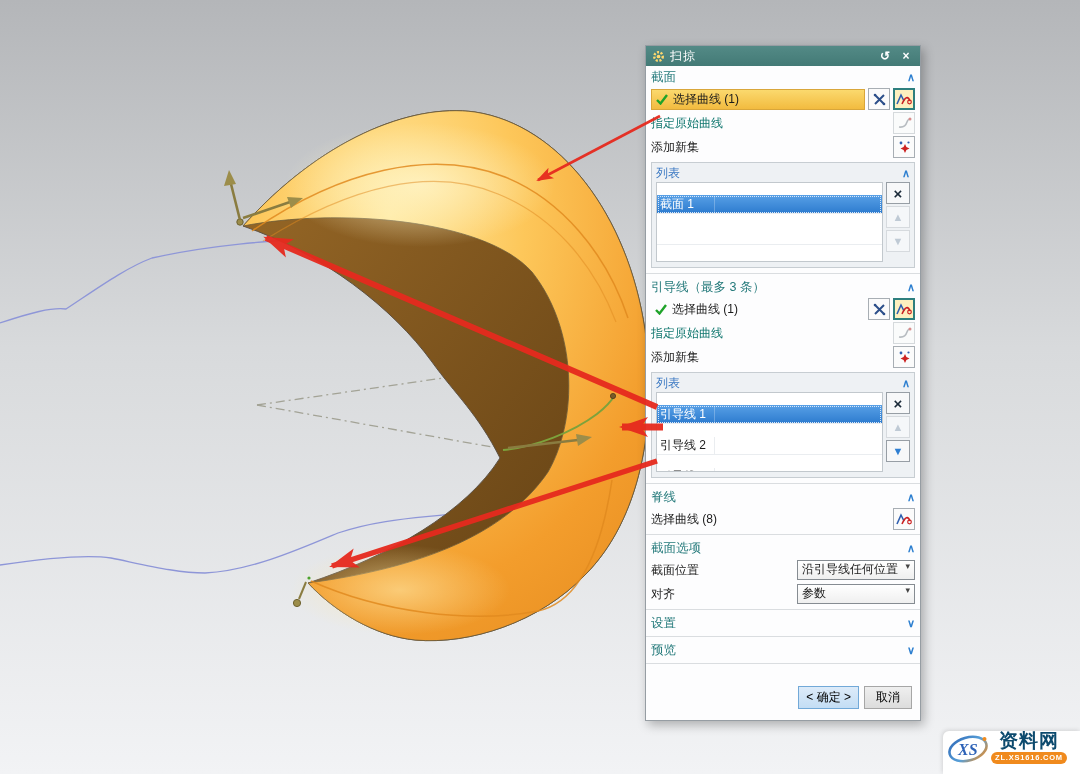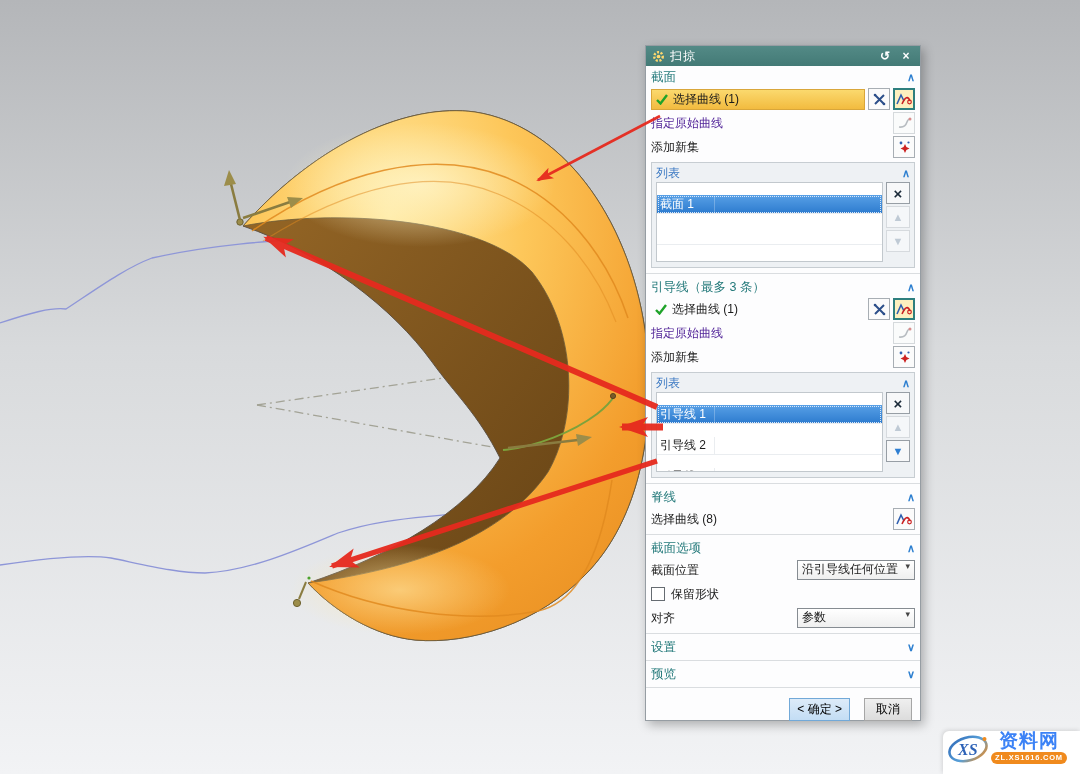--- a/index.html
+++ b/index.html
@@ -17,21 +17,21 @@
   .titlebar .ttl{flex:1;letter-spacing:1px;}
   .tbtn{width:16px;height:16px;display:flex;align-items:center;justify-content:center;
         color:#fff;font-weight:bold;cursor:default;}
   .body{flex:1;padding:1px 5px 2px;display:flex;flex-direction:column;}
   .grp-header{display:flex;align-items:center;height:20px;color:#23797a;font-size:12.5px;}
   .chev{margin-left:auto;color:#2f80d0;font-weight:bold;font-size:11px;line-height:1;}
   .row{display:flex;align-items:center;min-height:22px;margin:1px 0;}
   .hl{flex:1;height:21px;display:flex;align-items:center;gap:5px;padding:0 4px;
       background:linear-gradient(#fbd96e,#f2bb3f);border:1px solid #d9a63a;box-sizing:border-box;}
   .plain-sel{flex:1;display:flex;align-items:center;gap:5px;padding:0 4px;}
-  .gray{color:#4c1d95;}
+  .gray{color:#0f766e;}
   .btn22{width:22px;height:22px;flex:0 0 22px;border:1px solid #a8aeb4;background:#fbfbfb;
          display:flex;align-items:center;justify-content:center;margin-left:3px;box-sizing:border-box;}
   .btn22.active{background:#fdf0bf;border:2px solid #2e7f7e;}
   .btn22.ghost{border:1px solid #d5d9dc;background:#fafbfb;}
   .xglyph{font-size:15px;font-weight:bold;color:#1c2b3a;line-height:1;}
   .listpanel{border:1px solid #c7cdd2;background:#eef1f4;margin:3px 0 2px;padding:1px 4px 5px;}
   .listheader{display:flex;height:18px;align-items:center;color:#3a78c2;font-size:12px;}
   .listwrap{display:flex;gap:3px;}
   .listbox{flex:1;background:#fff;border:1px solid #c2c8cd;height:78px;overflow:hidden;}
   .lrow{height:19px;display:flex;align-items:flex-end;border-bottom:1px solid #eaedf0;
@@ -44,29 +44,29 @@
          align-items:center;justify-content:center;box-sizing:border-box;font-size:11px;}
   .sqbtn.dis{border-color:#d6dade;color:#bfcad5;background:#f5f7f9;}
   .sqbtn.en-down{color:#2f7fd2;}
   .sel-box{margin-left:auto;width:118px;height:20px;border:1px solid #868c92;
            background:linear-gradient(#ffffff,#efefef);display:flex;align-items:flex-start;
            padding:0 4px;box-sizing:border-box;}
   .sel-box .val{flex:1;font-size:12px;white-space:nowrap;overflow:hidden;}
   .caret{font-size:9px;color:#444;}
   .checkbox{width:12px;height:12px;border:1px solid #666c72;background:#fff;margin-right:6px;flex:0 0 12px;}
   .sep{border-top:1px solid #dadde0;margin:3px -5px;}
-  .footer{display:flex;justify-content:flex-end;gap:14px;padding:7px 3px 9px;margin-top:auto;}
+  .footer{display:flex;justify-content:flex-end;gap:5px;padding:7px 3px 9px;margin-top:auto;}
   .btn-ok{background:linear-gradient(#ddebf9,#c3ddf4);border:1px solid #72a9d8;padding:2px 7px;font-size:12px;}
   .btn-cancel{background:linear-gradient(#efefef,#dcdcdc);border:1px solid #a6a6a6;padding:2px 11px;font-size:12px;}
   
   .watermark{position:absolute;right:0;bottom:0;z-index:40;width:137px;height:43px;background:#fff;
              border-radius:6px 0 0 0;box-shadow:-1px -1px 4px rgba(0,0,0,.12);
              display:flex;align-items:flex-start;padding-left:3px;box-sizing:border-box;}
   .wm-col{display:flex;flex-direction:column;align-items:center;margin-left:1px;}
-  .wm-name{font-weight:bold;font-size:19px;color:#3b82f6;letter-spacing:1px;line-height:1;}
+  .wm-name{font-weight:bold;font-size:19px;color:#0c4a6e;letter-spacing:1px;line-height:1;}
   .wm-pill{margin-top:2px;background:#f08a1d;border-radius:7px;color:#fff;font-size:7.5px;
            font-weight:bold;letter-spacing:.8px;padding:1px 4px;line-height:1.3;}
 </style>
 </head>
 <body>
 
 <div id="stage">
 
   <svg class="vp" width="1080" height="774" viewBox="0 0 1080 774">
     <defs>
@@ -332,24 +332,20 @@
         <span class="chev">∧</span>
       </div>
       <div class="row">
         <span>截面位置</span>
         <div class="sel-box">
           <span class="val">沿引导线任何位置</span>
           <span class="caret">▾</span>
         </div>
       </div>
       <div class="row">
-        <span class="checkbox"></span>
-        <span>保留形状</span>
-      </div>
-      <div class="row">
         <span>对齐</span>
         <div class="sel-box">
           <span class="val">参数</span>
           <span class="caret">▾</span>
         </div>
       </div>
 
       <div class="sep"></div>
 
       <div class="grp-header">

